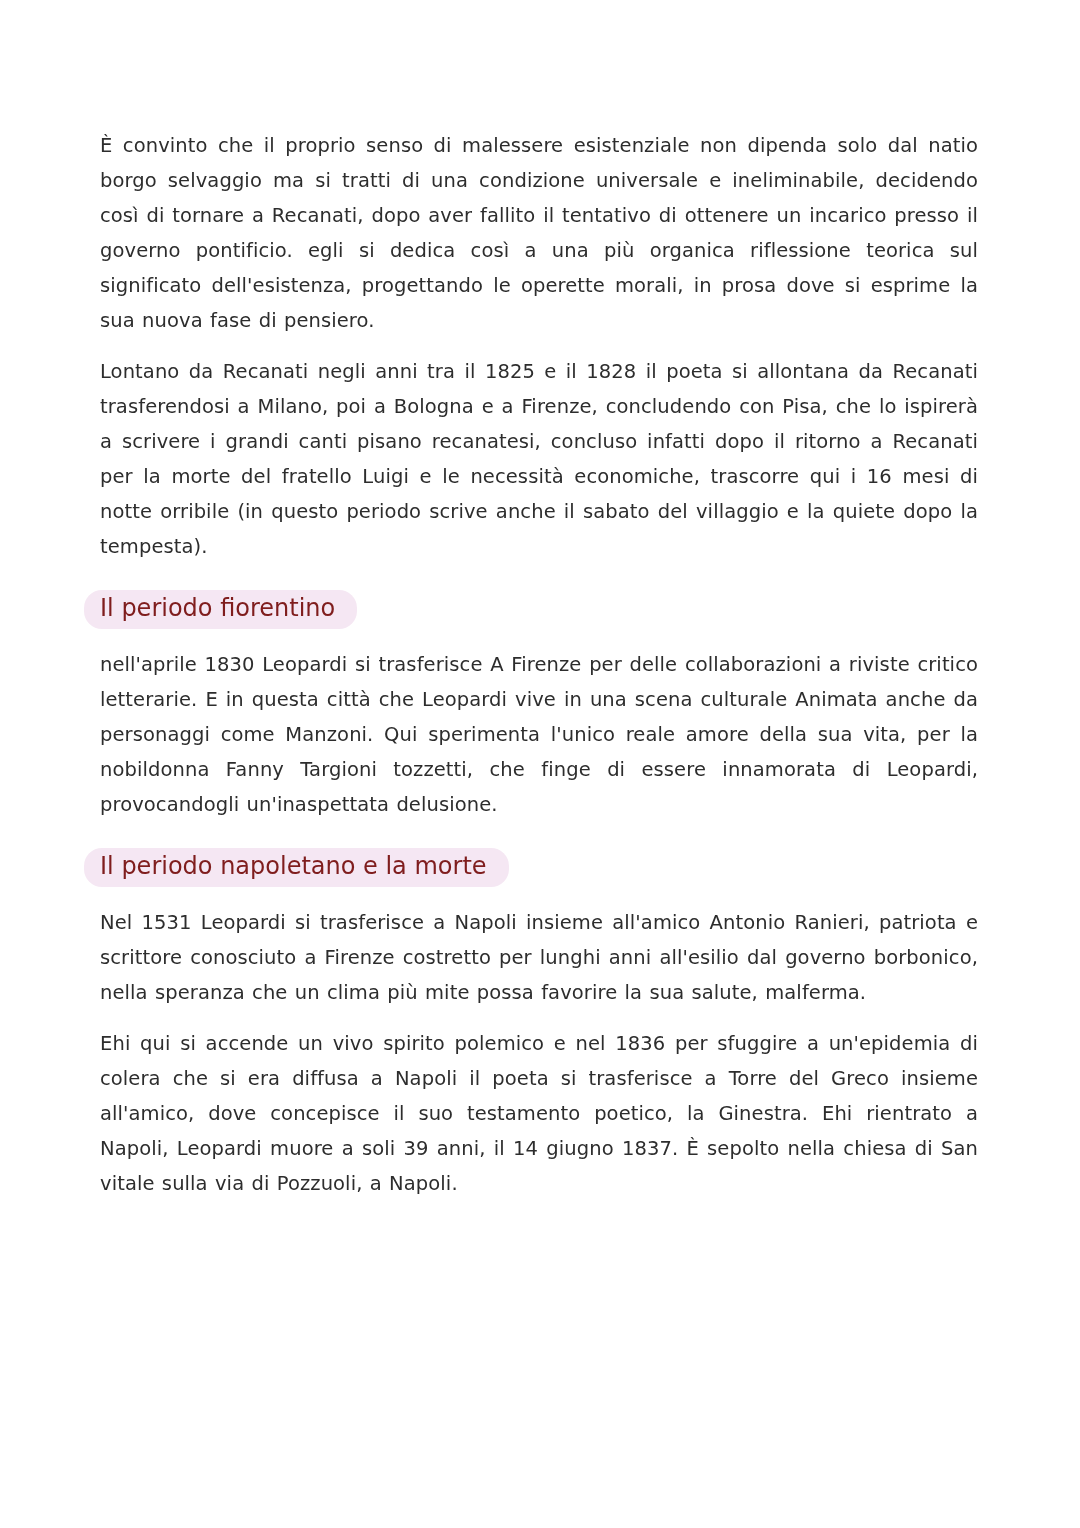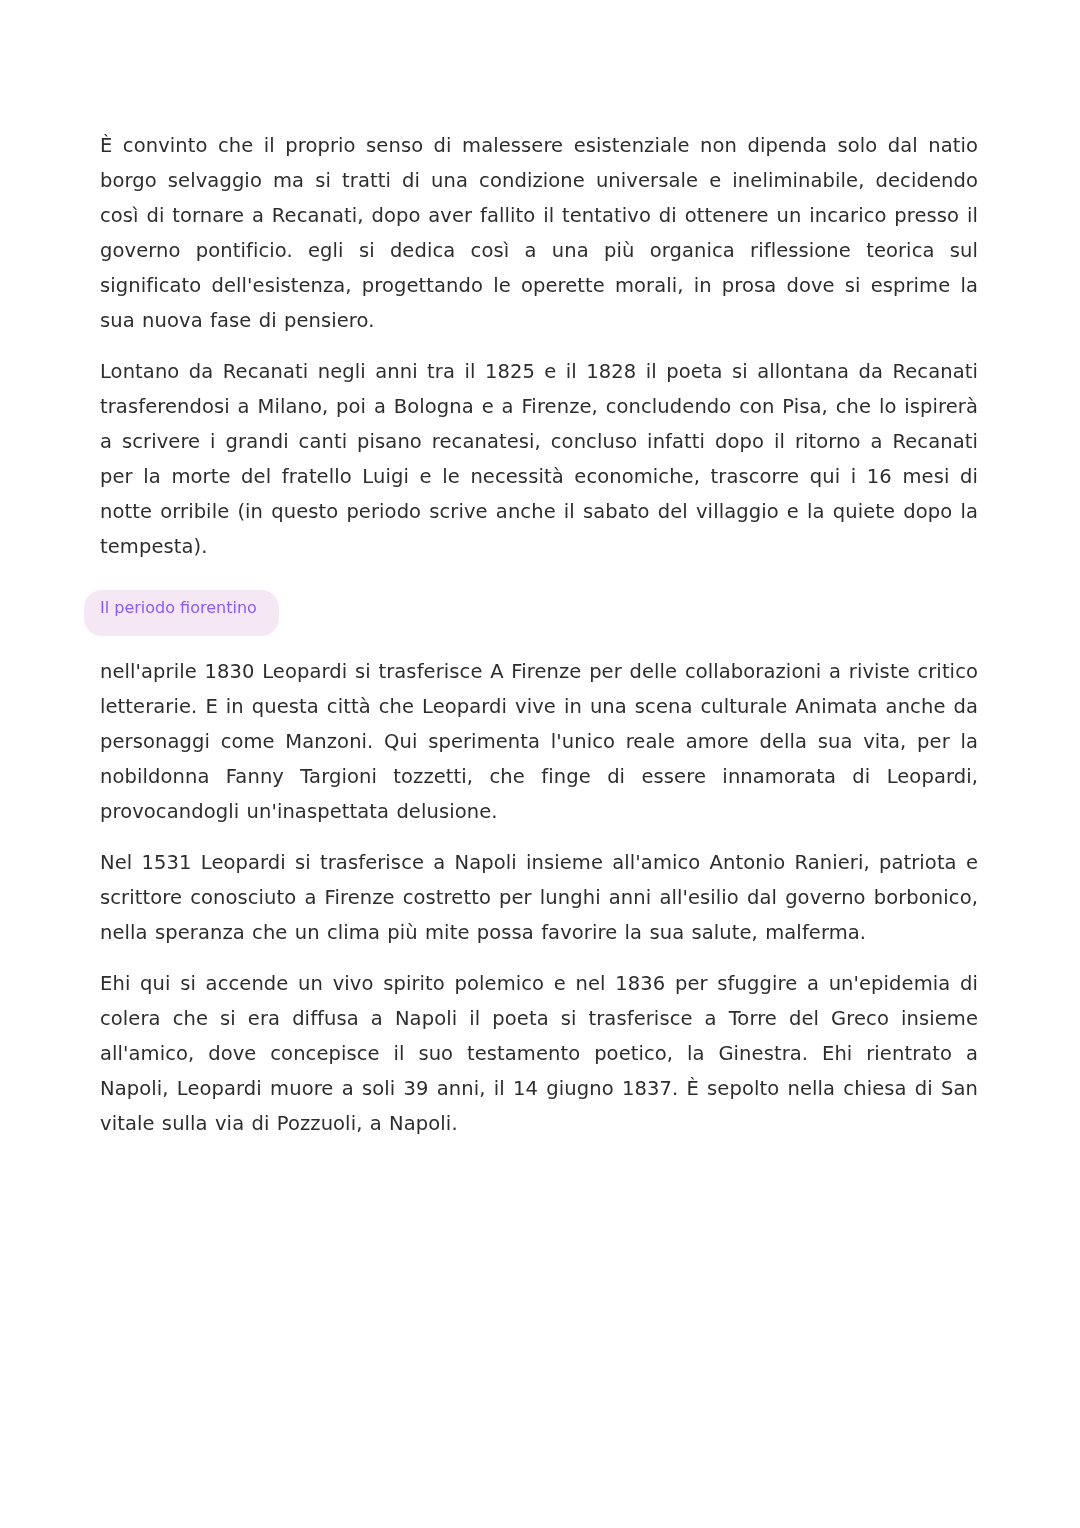--- a/index.html
+++ b/index.html
@@ -26,41 +26,44 @@
     text-align-last: left;
     letter-spacing: 0.1px;
     word-spacing: 1px;
   }
   .heading-row {
     margin: 26px 0 18px 0;
   }
   .heading-pill {
     display: inline-block;
     margin-left: -16px;
-    padding: 5px 22px 15px 16px;
+    padding: 5px 22px 8px 16px;
     border-radius: 18px;
-    font-size: 16px;
+    font-size: 24px;
     line-height: 26px;
-    color: #8b5cf6;
+    color: #7f1d1d;
     background: var(--hl, #f5e7f3);
   }
 </style>
 </head>
 <body>
 
 <div class="page">
 
   <p class="para">È convinto che il proprio senso di malessere esistenziale non dipenda solo dal natio borgo selvaggio ma si tratti di una condizione universale e ineliminabile, decidendo così di tornare a Recanati, dopo aver fallito il tentativo di ottenere un incarico presso il governo pontificio. egli si dedica così a una più organica riflessione teorica sul significato dell'esistenza, progettando le operette morali, in prosa dove si esprime la sua nuova fase di pensiero.</p>
 
   <p class="para">Lontano da Recanati negli anni tra il 1825 e il 1828 il poeta si allontana da Recanati trasferendosi a Milano, poi a Bologna e a Firenze, concludendo con Pisa, che lo ispirerà a scrivere i grandi canti pisano recanatesi, concluso infatti dopo il ritorno a Recanati per la morte del fratello Luigi e le necessità economiche, trascorre qui i 16 mesi di notte orribile (in questo periodo scrive anche il sabato del villaggio e la quiete dopo la tempesta).</p>
 
   <div class="heading-row">
     <span class="heading-pill">Il periodo fiorentino</span>
   </div>
 
   <p class="para">nell'aprile 1830 Leopardi si trasferisce A Firenze per delle collaborazioni a riviste critico letterarie. E in questa città che Leopardi vive in una scena culturale Animata anche da personaggi come Manzoni. Qui sperimenta l'unico reale amore della sua vita, per la nobildonna Fanny Targioni tozzetti, che finge di essere innamorata di Leopardi, provocandogli un'inaspettata delusione.</p>
 
+  <div class="heading-row">
+    <span class="heading-pill">Il periodo napoletano e la morte</span>
+  </div>
 
   <p class="para">Nel 1531 Leopardi si trasferisce a Napoli insieme all'amico Antonio Ranieri, patriota e scrittore conosciuto a Firenze costretto per lunghi anni all'esilio dal governo borbonico, nella speranza che un clima più mite possa favorire la sua salute, malferma.</p>
 
   <p class="para">Ehi qui si accende un vivo spirito polemico e nel 1836 per sfuggire a un'epidemia di colera che si era diffusa a Napoli il poeta si trasferisce a Torre del Greco insieme all'amico, dove concepisce il suo testamento poetico, la Ginestra. Ehi rientrato a Napoli, Leopardi muore a soli 39 anni, il 14 giugno 1837. È sepolto nella chiesa di San vitale sulla via di Pozzuoli, a Napoli.</p>
 
 </div>
 
 </body></html>

